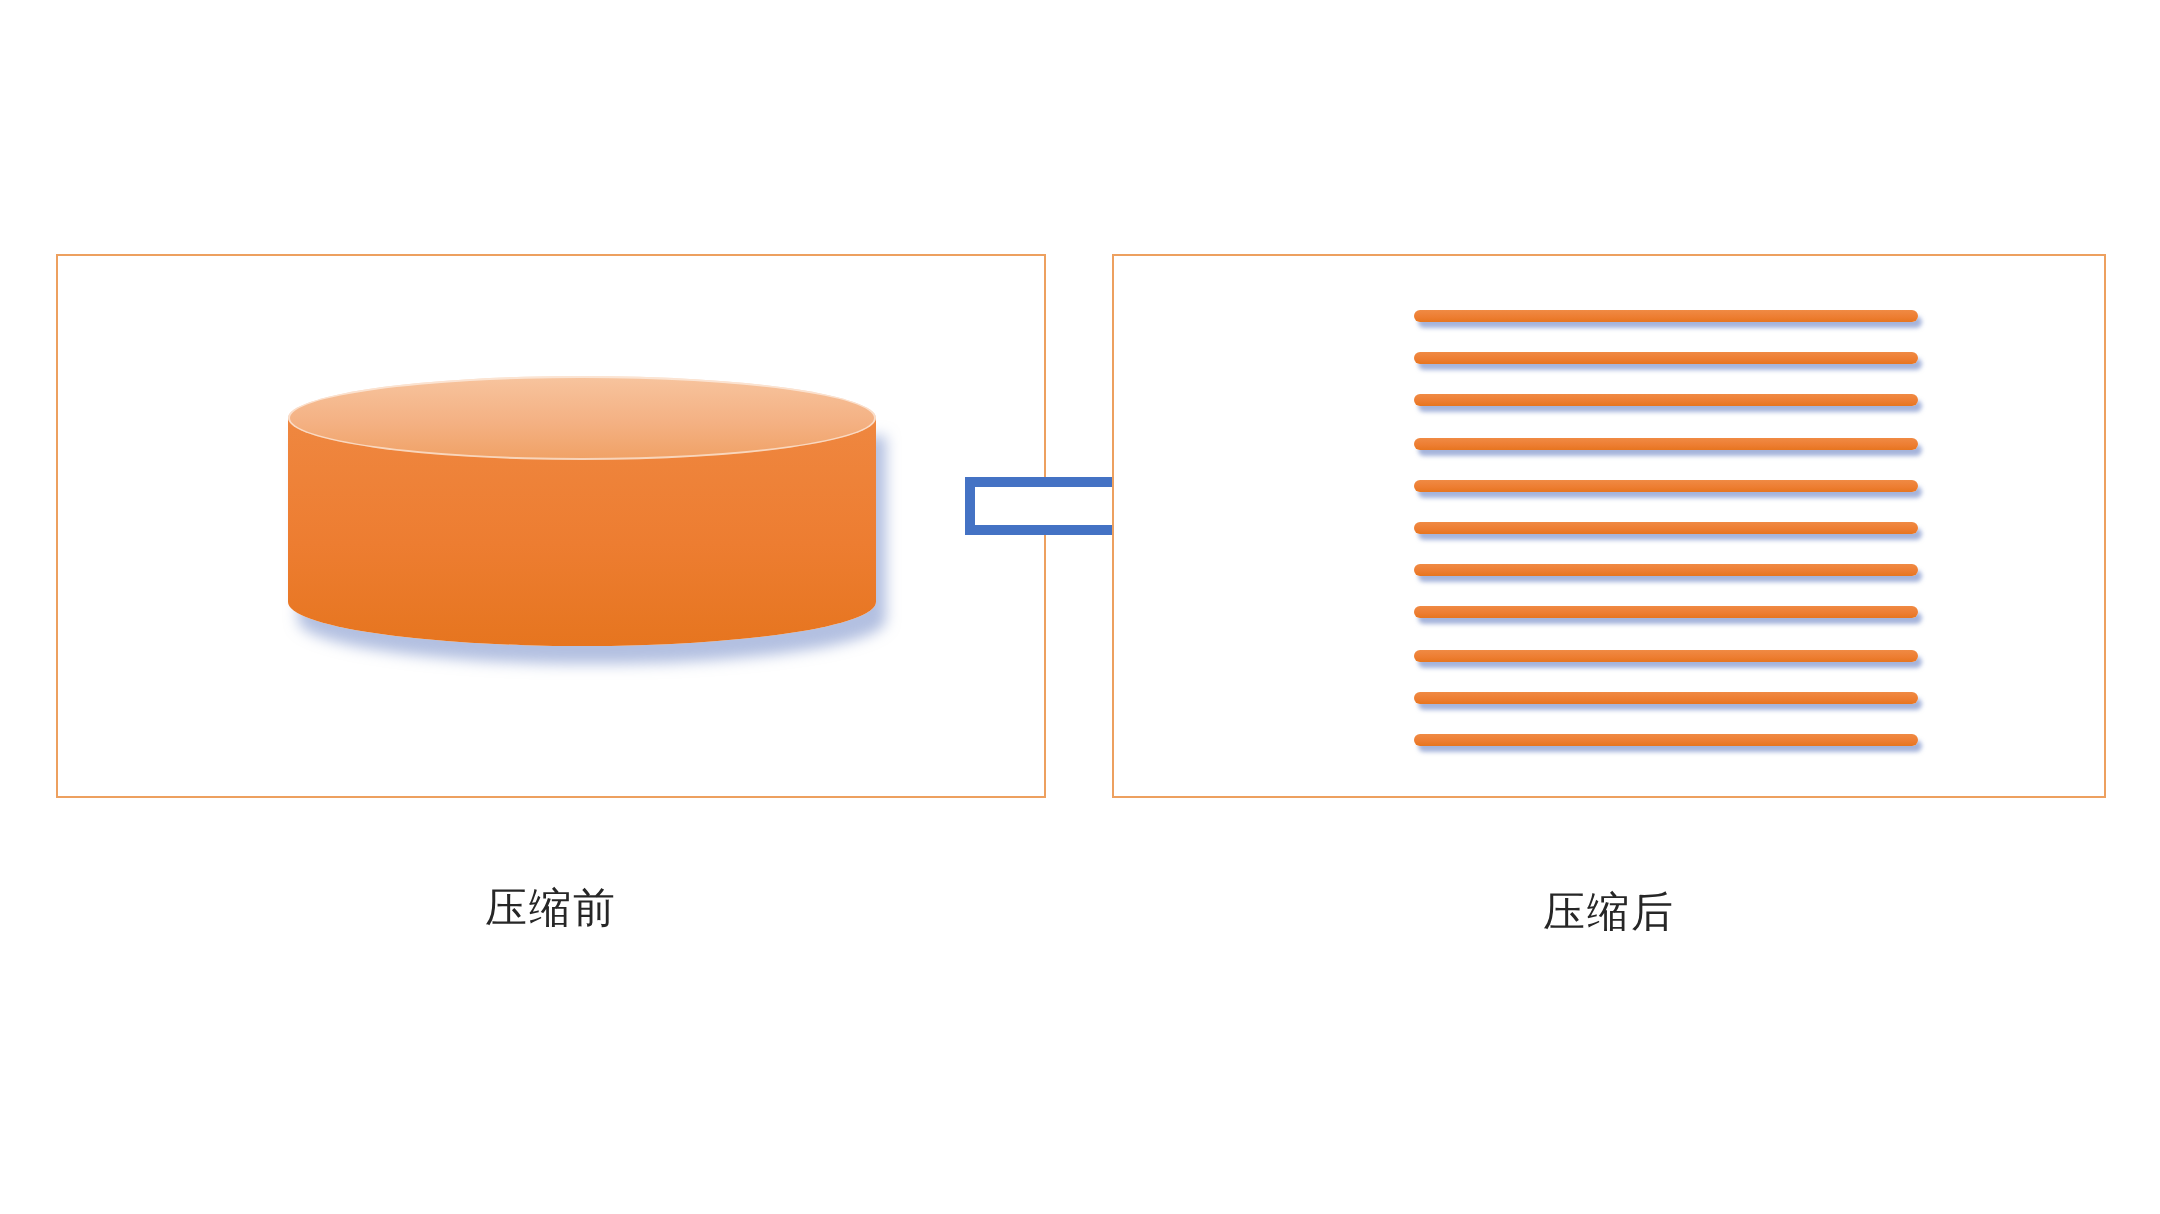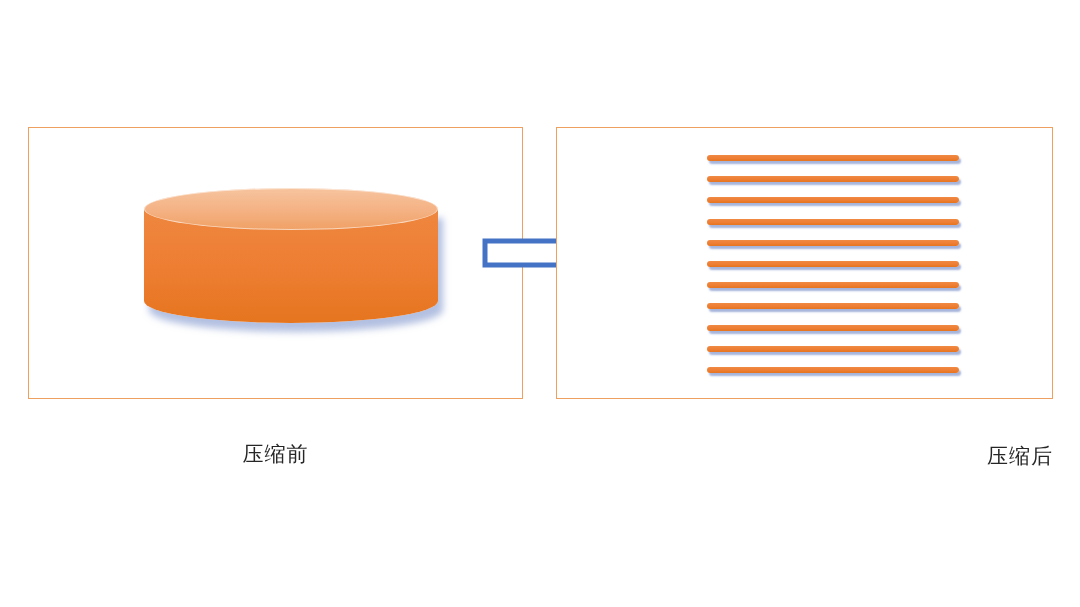--- a/index.html
+++ b/index.html
@@ -89,21 +89,21 @@
 
   
   .label {
     position: absolute;
     text-align: center;
     font-size: 21px;
     color: #262626;
     letter-spacing: 1px;
   }
   .left-label  { left: 28px;  width: 495px; top: 440px; }
-  .right-label { left: 556px; width: 497px; top: 442px; text-align: right; }
+  .right-label { left: 556px; width: 497px; top: 442px; }
 </style>
 </head>
 <body>
 
 <div class="canvas" style="--orange: #ED7D31; --orange-light: #F4B183; --orange-border: #EDA05F; --blue: #4472C4; --shadow: rgba(104, 130, 196, 0.5);">
 
   <div class="box left-box">
     <div class="cylinder">
       <div class="cyl-body"></div>
       <div class="cyl-top"></div>

